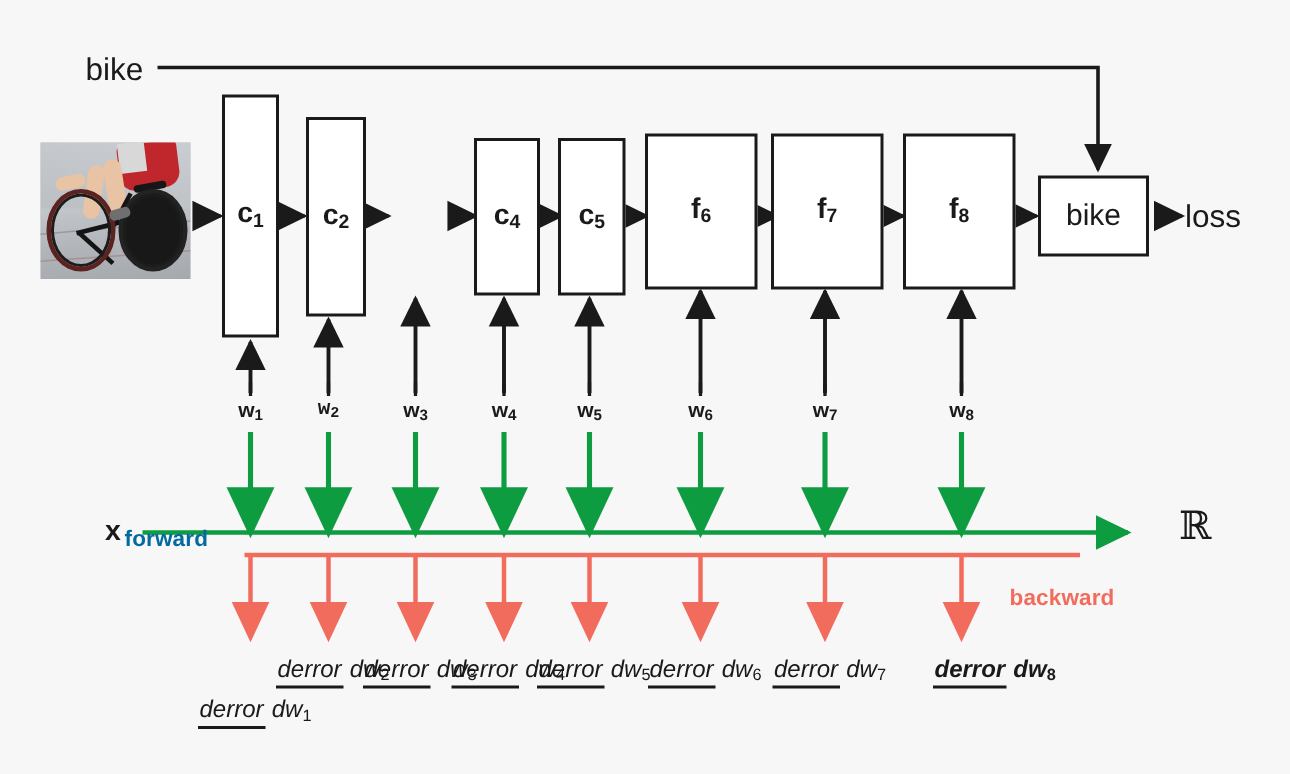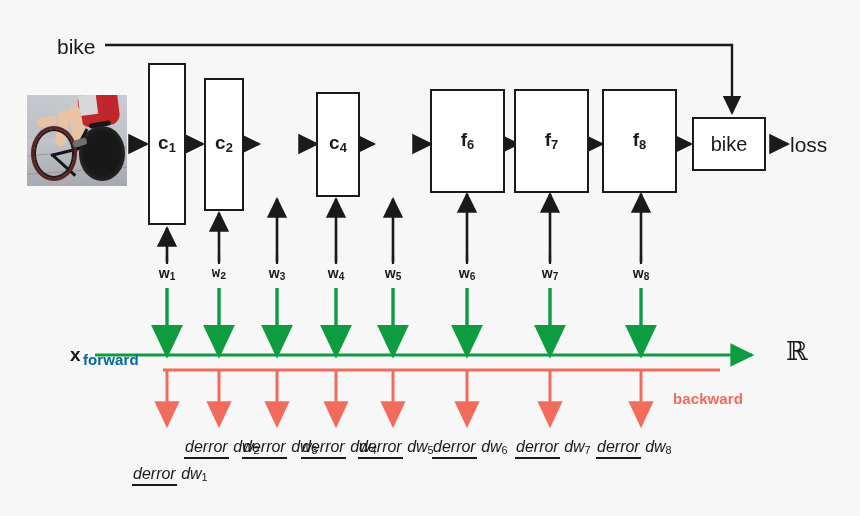--- a/index.html
+++ b/index.html
@@ -286,20 +286,25 @@
     </span>
   </div>
 
 
   <div class="abs nbox" style="left:316px; top:92px; width:44px; height:105px;">
     <span class="nlabel">
       <span>c</span><sub>4</sub>
     </span>
   </div>
 
+  <div class="abs nbox" style="left:372px; top:92px; width:45px; height:105px;">
+    <span class="nlabel">
+      <span>c</span><sub>5</sub>
+    </span>
+  </div>
 
   <div class="abs nbox" style="left:430px; top:89px; width:75px; height:104px;">
     <span class="nlabel">
       <span>f</span><sub>6</sub>
     </span>
   </div>
 
   <div class="abs nbox" style="left:514px; top:89px; width:75px; height:104px;">
     <span class="nlabel">
       <span>f</span><sub>7</sub>
@@ -393,20 +398,20 @@
     </div>
   </div>
 
   <div class="abs frac" style="left:515px; top:437px; width:70px;">
     <div class="num">derror</div>
     <div class="den">
       <span>dw</span><sub>7</sub>
     </div>
   </div>
 
-  <div class="abs frac" style="left:596px; top:437px; width:70px;">
+  <div class="abs frac" style="left:622px; top:437px; width:70px;font-weight:bold;">
     <div class="num">derror</div>
     <div class="den">
       <span>dw</span><sub>8</sub>
     </div>
   </div>
 
 </div>
 
 </body></html>

